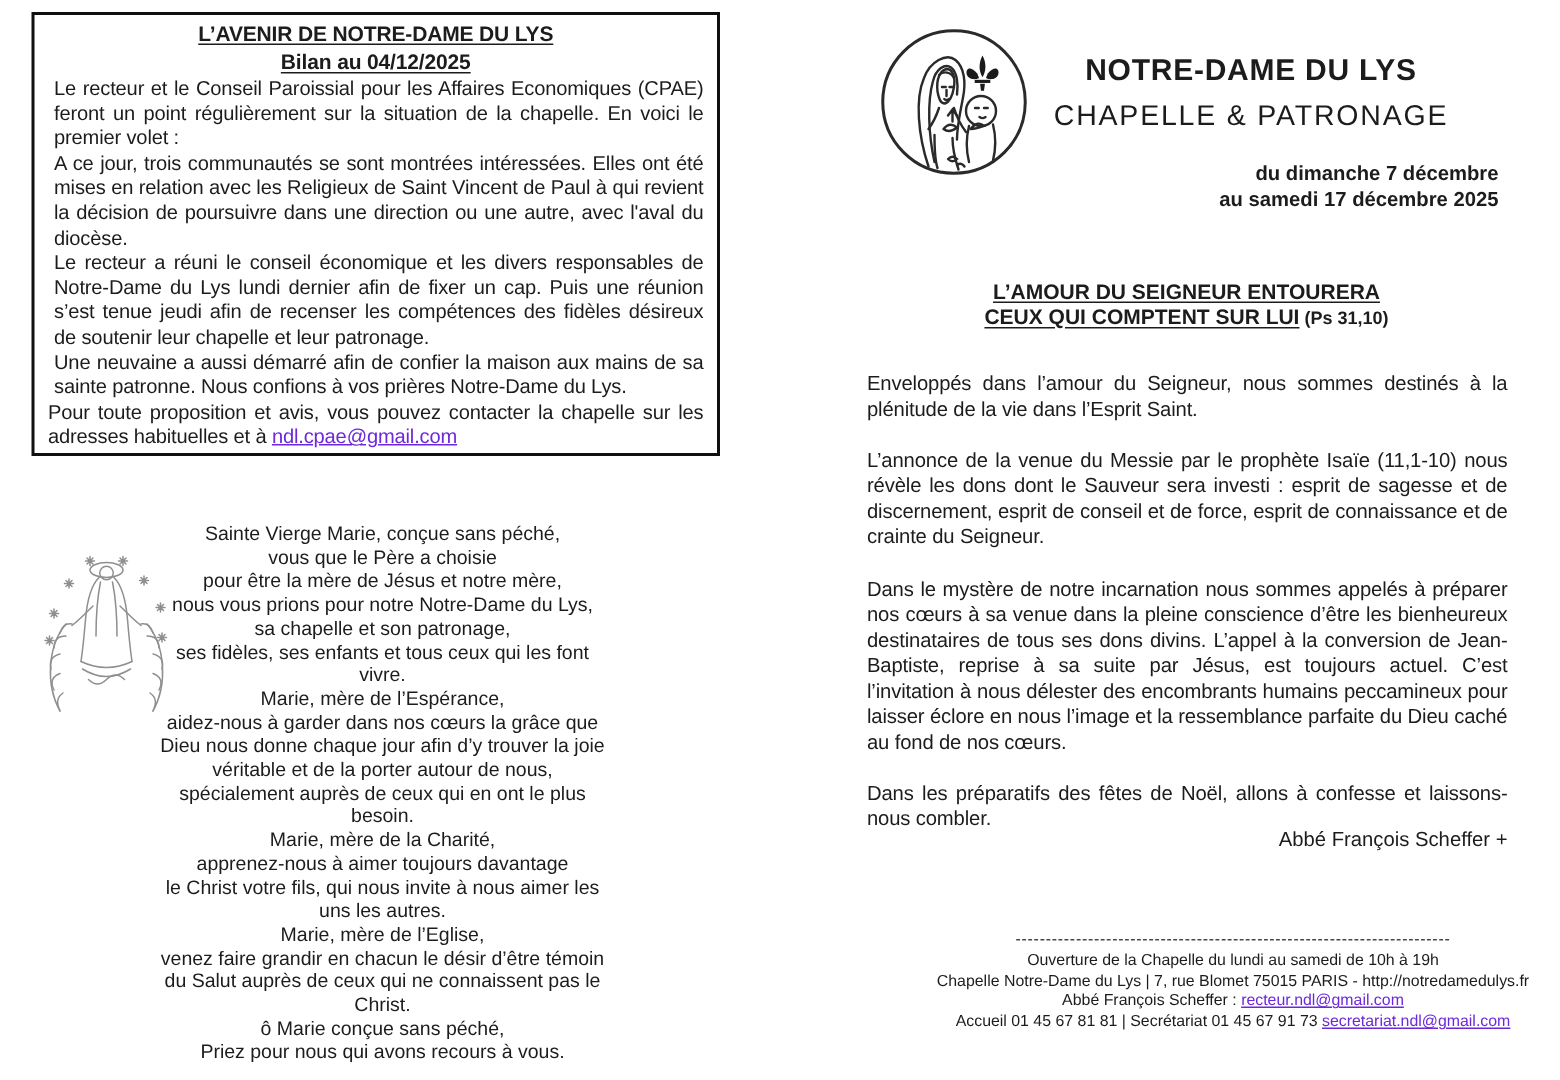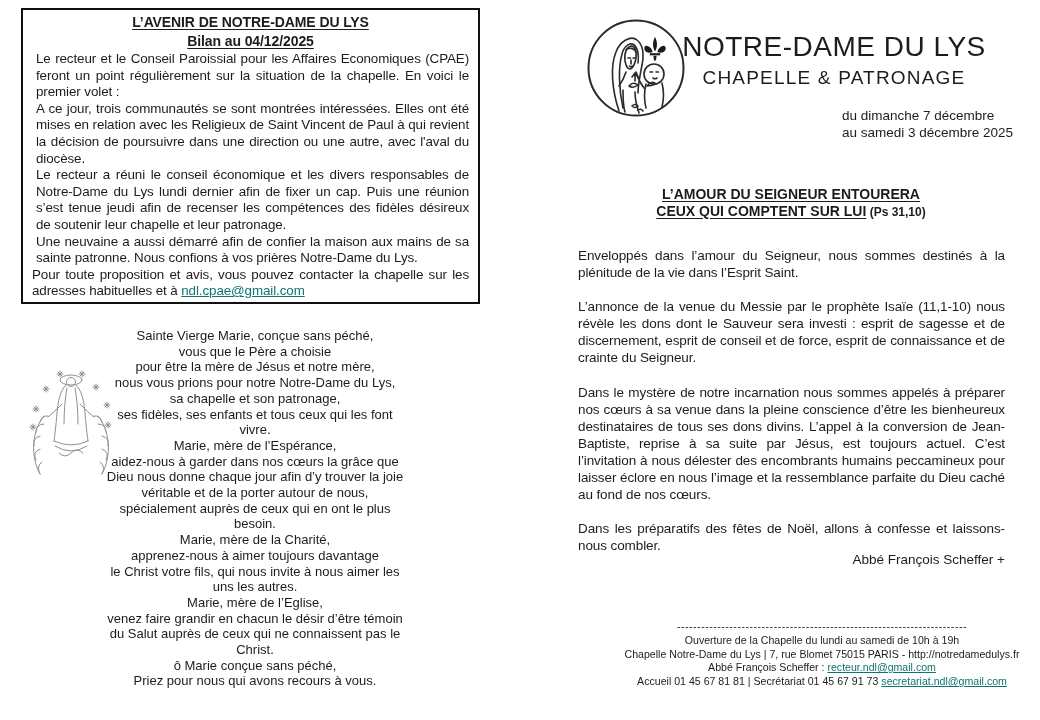--- a/index.html
+++ b/index.html
@@ -1,42 +1,42 @@
 <!DOCTYPE html>
 <html><head>
 <meta charset="utf-8">
 <style>
   html,body{margin:0;padding:0;background:#ffffff;}
   .page{
     position:relative;width:1040px;height:720px;background:#ffffff;
     font-family:"Liberation Sans","DejaVu Sans",sans-serif;color:#1c1c1c;
     overflow:hidden;
   }
-  a.doc-link{color:#0f766e;text-decoration:underline;cursor:pointer;}
+  a.doc-link{color:#6d28d9;text-decoration:underline;cursor:pointer;}
   
   .info-box{
     position:absolute;left:21px;top:8px;width:459px;height:296px;
     box-sizing:border-box;border:2px solid #101010;padding:3px 9px;
     font-size:13.4px;line-height:16.6px;text-align:justify;letter-spacing:-0.1px;
   }
   .box-title{display:block;text-align:center;font-weight:bold;font-size:14px;
     line-height:18.5px;text-decoration:underline;text-underline-offset:2px;}
   .box-body{white-space:pre-line;margin:1px 0 0 4px;}
   .box-lastline{margin:0;}
   .prayer{
-    position:absolute;left:100px;top:328px;width:310px;text-align:center;
+    position:absolute;left:100px;top:348px;width:310px;text-align:center;
     font-size:13px;line-height:15.7px;white-space:pre-line;
   }
   .madonna{position:absolute;left:24px;top:364px;width:94px;height:124px;}
   
   .logo{position:absolute;left:586px;top:18px;width:100px;height:100px;}
   .masthead{position:absolute;left:650px;top:30px;width:368px;text-align:center;}
-  .masthead-title{font-size:28px;line-height:34px;letter-spacing:0.5px;white-space:nowrap;font-weight:400;}
+  .masthead-title{font-size:20px;line-height:34px;letter-spacing:0.5px;white-space:nowrap;font-weight:700;}
   .masthead-sub{font-size:19px;line-height:22px;letter-spacing:1.2px;margin-top:3px;font-weight:400;}
-  .dates{position:absolute;right:27px;top:107px;text-align:left;font-size:13.5px;line-height:17px;}
+  .dates{position:absolute;right:41px;top:107px;text-align:right;font-size:13.5px;line-height:17px;font-weight:bold;}
   .section-title{
     position:absolute;left:578px;top:186px;width:426px;text-align:center;
     font-weight:700;font-size:14px;line-height:16.5px;
   }
   .section-title .u{text-decoration:underline;text-underline-offset:2px;}
   .section-title .ref{font-size:12px;}
   .body-col{
     position:absolute;left:578px;top:247px;width:427px;
     font-size:13.5px;line-height:17.1px;text-align:justify;letter-spacing:-0.1px;
   }
@@ -157,21 +157,21 @@
     </g>
   </svg>
 
   <div class="masthead">
     <div class="masthead-title">NOTRE-DAME DU LYS</div>
     <div class="masthead-sub">CHAPELLE &amp; PATRONAGE</div>
   </div>
 
   <div class="dates">
     <div>du dimanche 7 décembre</div>
-    <div>au samedi  3 décembre 2025</div>
+    <div>au samedi  17 décembre 2025</div>
   </div>
 
   <div class="section-title">
     <div><span class="u">L’AMOUR DU SEIGNEUR ENTOURERA</span></div>
     <div><span class="u">CEUX QUI COMPTENT SUR LUI</span><span class="ref"> (Ps 31,10)</span></div>
   </div>
 
   <div class="body-col">
     <p>Enveloppés dans l’amour du Seigneur, nous sommes destinés à la plénitude de la vie dans l’Esprit Saint.</p>
     <p>L’annonce de la venue du Messie par le prophète Isaïe (11,1-10) nous révèle les dons dont le Sauveur sera investi : esprit de sagesse et de discernement, esprit de conseil et de force, esprit de connaissance et de crainte du Seigneur.</p>

